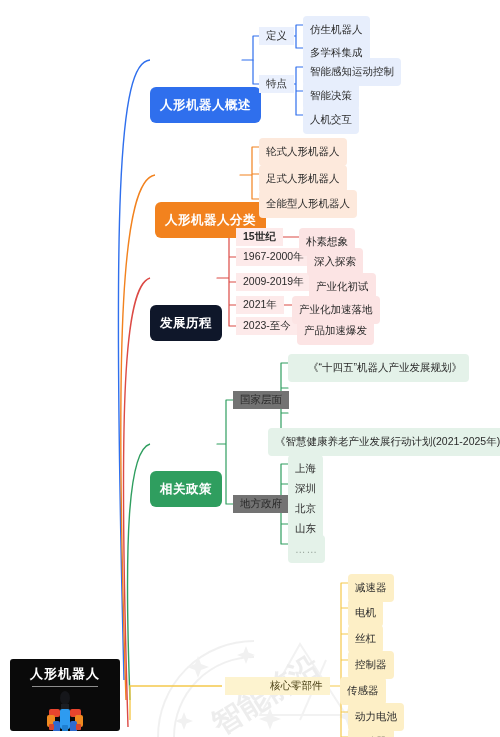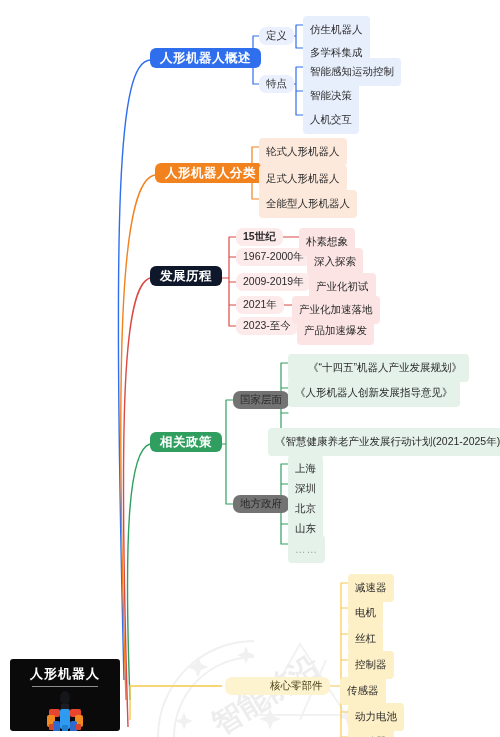--- a/index.html
+++ b/index.html
@@ -5,27 +5,27 @@
   html,body{margin:0;padding:0;background:#ffffff;}
   body{width:500px;height:737px;position:relative;overflow:hidden;
        font-family:"Liberation Sans","DejaVu Sans",sans-serif;}
   #canvas{position:absolute;left:0;top:0;width:500px;height:737px;}
   .wm{position:absolute;left:150px;top:620px;width:240px;height:117px;opacity:.5;}
   svg.lines{position:absolute;left:0;top:0;width:500px;height:737px;pointer-events:none;}
   .node{position:absolute;box-sizing:border-box;white-space:nowrap;
         display:flex;align-items:center;justify-content:center;}
   
   .main{border-radius:6px;color:#fff;font-weight:bold;font-size:12.5px;
-        padding:0 10px;height:20px;letter-spacing:.5px;}
+        padding:0 10px;height:36px;letter-spacing:.5px;margin-top:39px;}
   .m-blue{background:#2f6fed;}
   .m-orange{background:#f2821e;}
   .m-red{background:#0f172a;}
   .m-green{background:#2f9e5f;}
   
-  .mid{border-radius:7px;font-size:10.5px;height:18px;padding:0 7px;}
+  .mid{border-radius:0;font-size:10.5px;height:18px;padding:0 7px;}
   .mid-blue{background:#eaf0fd;color:#2a2a2a;}
   .mid-red{background:#fdeaea;color:#2a2a2a;}
   .mid-green{background:#737373;color:#2a2a2a;}
   .mid-yellow{background:#fdf3cf;color:#4a4015;}
   
   .leaf{border-radius:4px;font-size:10.5px;height:28px;padding:0 7px;color:#2a2a2a;}
   .l-blue{background:#e7eefc;}
   .l-orange{background:#fde9dc;}
   .l-red{background:#fce4e4;}
   .l-green{background:#e4f2e9;}
@@ -121,21 +121,20 @@
   <div class="node leaf l-red" style="left:299px;top:228px;">朴素想象</div>
   <div class="node leaf l-red" style="left:307px;top:248px;">深入探索</div>
   <div class="node leaf l-red" style="left:309px;top:273px;">产业化初试</div>
   <div class="node leaf l-red" style="left:292px;top:296px;">产业化加速落地</div>
   <div class="node leaf l-red" style="left:297px;top:317px;">产品加速爆发</div>
 
   <div class="node main m-green" style="left:150px;top:432px;">相关政策</div>
   <div class="node mid mid-green" style="left:233px;top:391px;">国家层面</div>
   <div class="node mid mid-green" style="left:233px;top:495px;">地方政府</div>
   <div class="node leaf l-green" style="left:288px;top:354px;padding-left:20px;">《“十四五”机器人产业发展规划》</div>
-  <div class="node leaf l-green" style="left:288px;top:379px;">《人形机器人创新发展指导意见》</div>
   <div class="node leaf l-green" style="left:268px;top:428px;">《智慧健康养老产业发展行动计划(2021-2025年)》</div>
   <div class="node leaf l-green" style="left:288px;top:455px;">上海</div>
   <div class="node leaf l-green" style="left:288px;top:475px;">深圳</div>
   <div class="node leaf l-green" style="left:288px;top:495px;">北京</div>
   <div class="node leaf l-green" style="left:288px;top:515px;">山东</div>
   <div class="node leaf l-green l-dots" style="left:288px;top:535px;">……</div>
 
   <div class="node mid mid-yellow" style="left:225px;top:677px;padding-left:48px;">上游</div>
   <div class="node mid mid-yellow" style="left:263px;top:677px;">核心零部件</div>
   <div class="node leaf l-yellow" style="left:348px;top:574px;">减速器</div>

